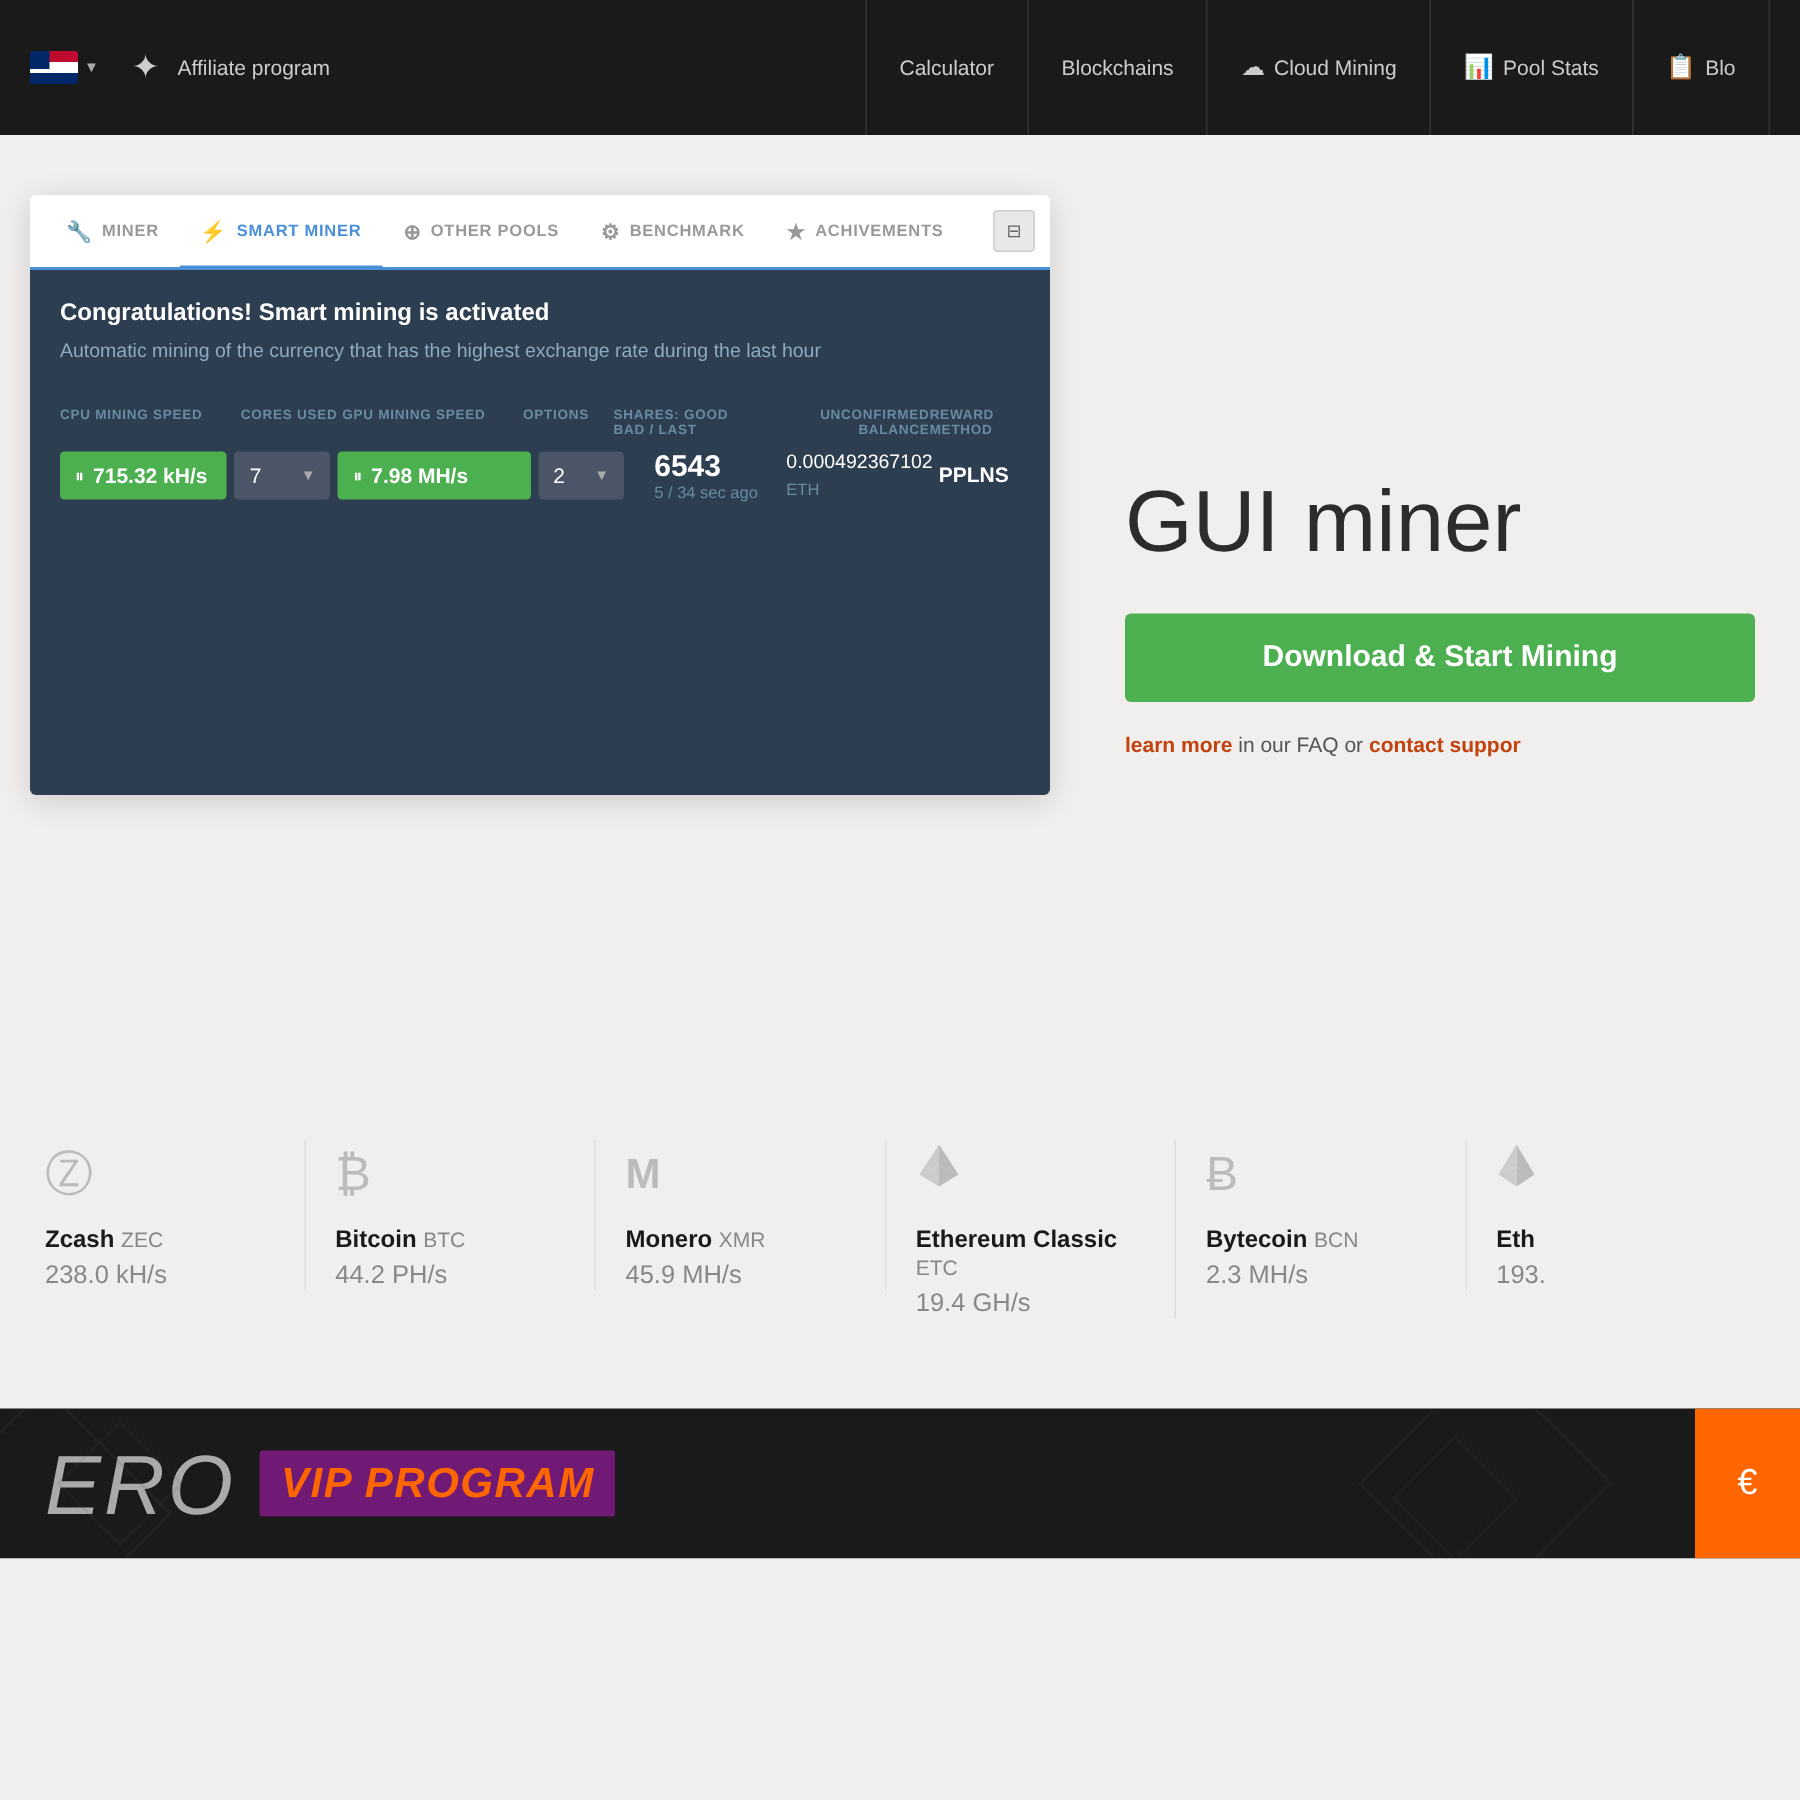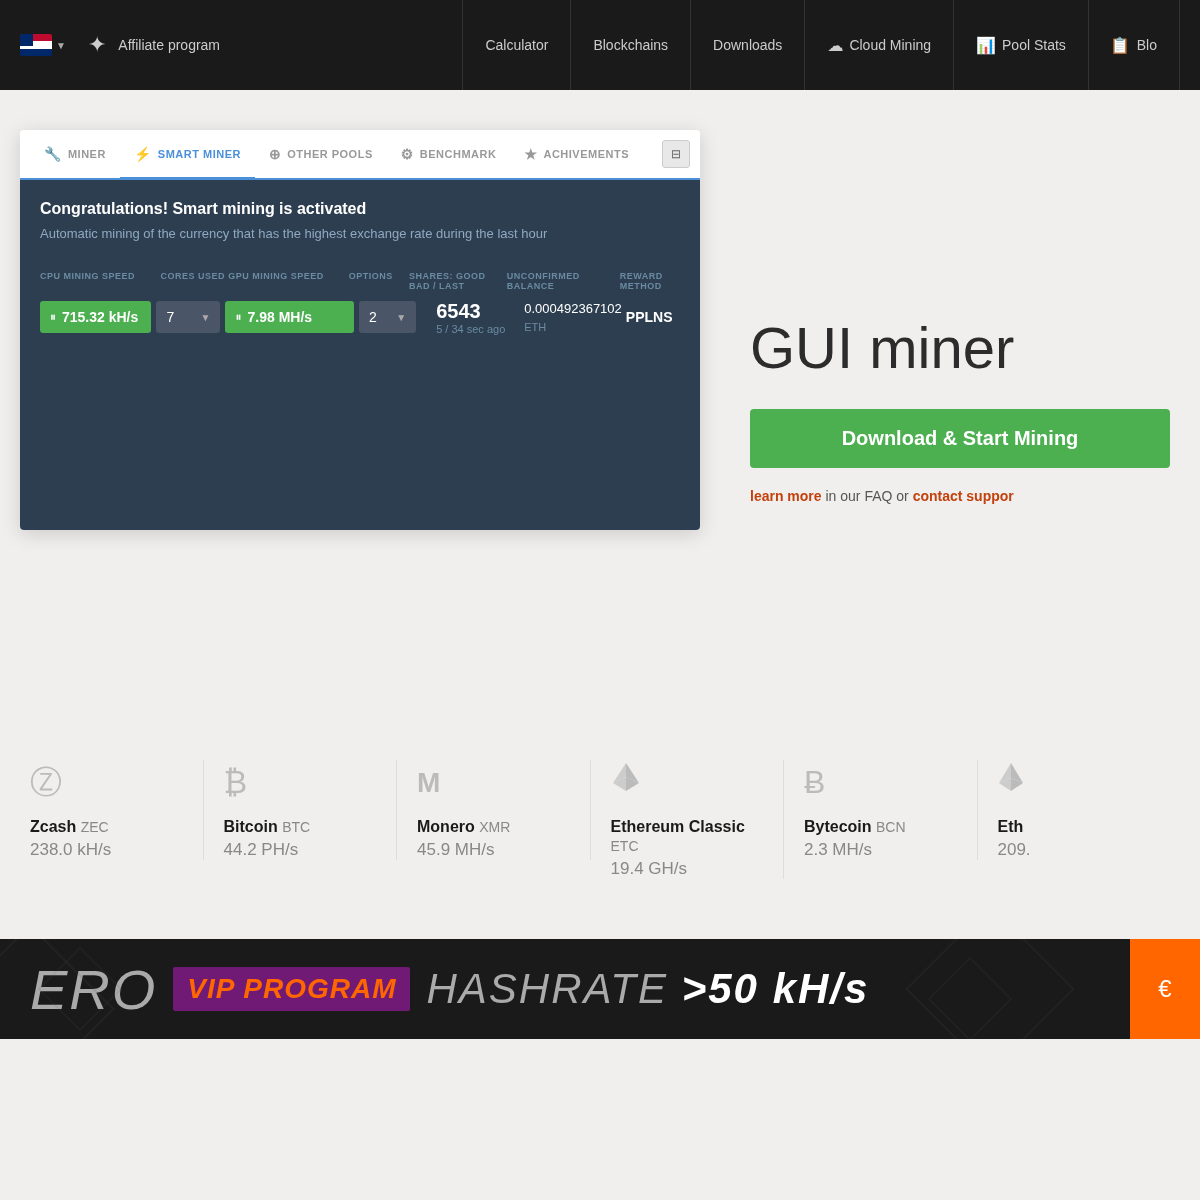--- a/index.html
+++ b/index.html
@@ -152,21 +152,21 @@
       font-size: 9px;
       text-transform: uppercase;
       letter-spacing: 0.5px;
       font-weight: bold;
     }
     .stat-col-header.cpu { width: 160px; }
     .stat-col-header.cores { width: 90px; }
     .stat-col-header.gpu { width: 160px; }
     .stat-col-header.options { width: 80px; }
     .stat-col-header.shares { width: 130px; }
-    .stat-col-header.unconfirmed { width: 150px; }
+    .stat-col-header.unconfirmed { width: 150px; text-align: right; }
     .stat-col-header.reward { width: 80px; }
 
     .mining-stats-row {
       display: flex;
       align-items: center;
       gap: 0;
     }
     .cpu-speed-box {
       width: 155px;
       background: #4caf50;
@@ -423,23 +423,20 @@
     </div>
     <span class="network-icon">✦</span>
     <span class="affiliate-text">Affiliate program</span>
   </div>
   <div class="navbar-nav">
     <a class="nav-item">
       <span>Calculator</span>
     </a>
     <a class="nav-item">
       <span>Blockchains</span>
-    </a>
-    <a class="nav-item">
-      <span>Downloads</span>
     </a>
     <a class="nav-item">
       <span class="nav-icon">☁</span>
       <span>Cloud Mining</span>
     </a>
     <a class="nav-item">
       <span class="nav-icon">📊</span>
       <span>Pool Stats</span>
     </a>
     <a class="nav-item">
@@ -571,40 +568,37 @@
   <div class="coin-item">
     <div class="coin-icon">
       <svg width="26" height="40" viewBox="0 0 26 40" fill="none">
         <polygon points="13,0 25,20 13,15" fill="#bbb"></polygon>
         <polygon points="13,0 1,20 13,15" fill="#ccc"></polygon>
         <polygon points="13,28 25,20 13,15" fill="#bbb"></polygon>
         <polygon points="13,28 1,20 13,15" fill="#ccc"></polygon>
       </svg>
     </div>
     <div class="coin-name"><span>Eth</span></div>
-    <div class="coin-rate">209.</div>
+    <div class="coin-rate">193.</div>
   </div>
 </section>
 
 <div class="bottom-banner">
 
   <div style="position:absolute; left: -30px; top: 10px; opacity:0.15;">
     <div class="diamond-large"></div>
   </div>
   <div style="position:absolute; left: 50px; top: 20px; opacity:0.1;">
     <div class="diamond"></div>
   </div>
 
   <span class="banner-ero">ERO</span>
   <div class="banner-vip">
     <span class="banner-vip-text">VIP PROGRAM</span>
   </div>
-  <span class="banner-hashrate">
-    <span>HASHRATE</span>&nbsp;<strong>&gt;50 kH/s</strong>
-  </span>
 
   <div style="position:absolute; right: 150px; top: -10px; opacity:0.12;">
     <div class="diamond-large"></div>
   </div>
   <div style="position:absolute; right: 200px; top: 30px; opacity:0.1;">
     <div class="diamond"></div>
   </div>
 
   <div class="banner-cta">
     <span class="banner-cta-icon">€</span>

